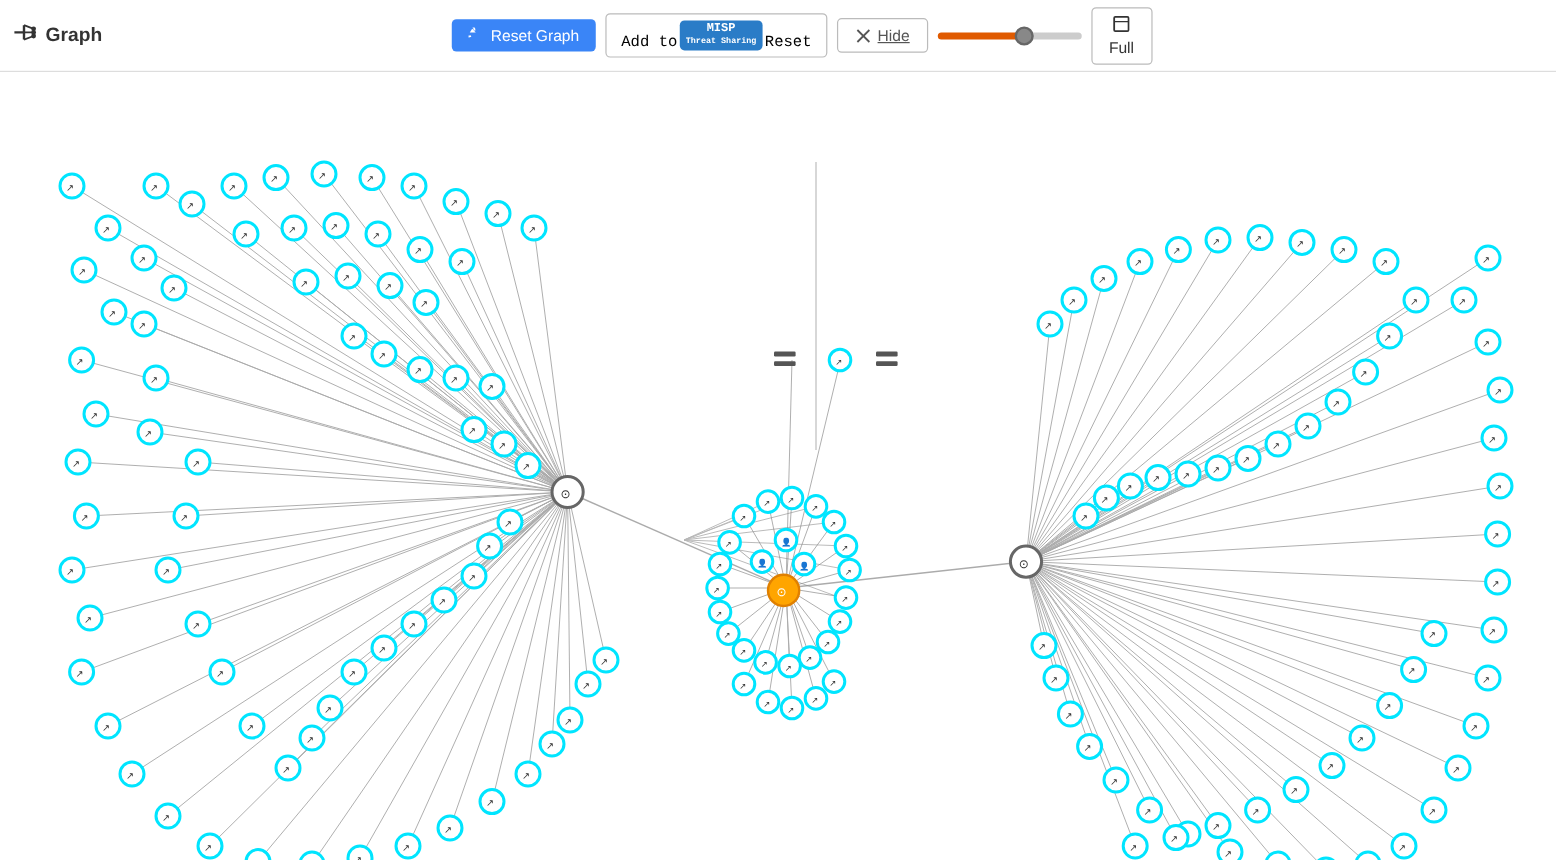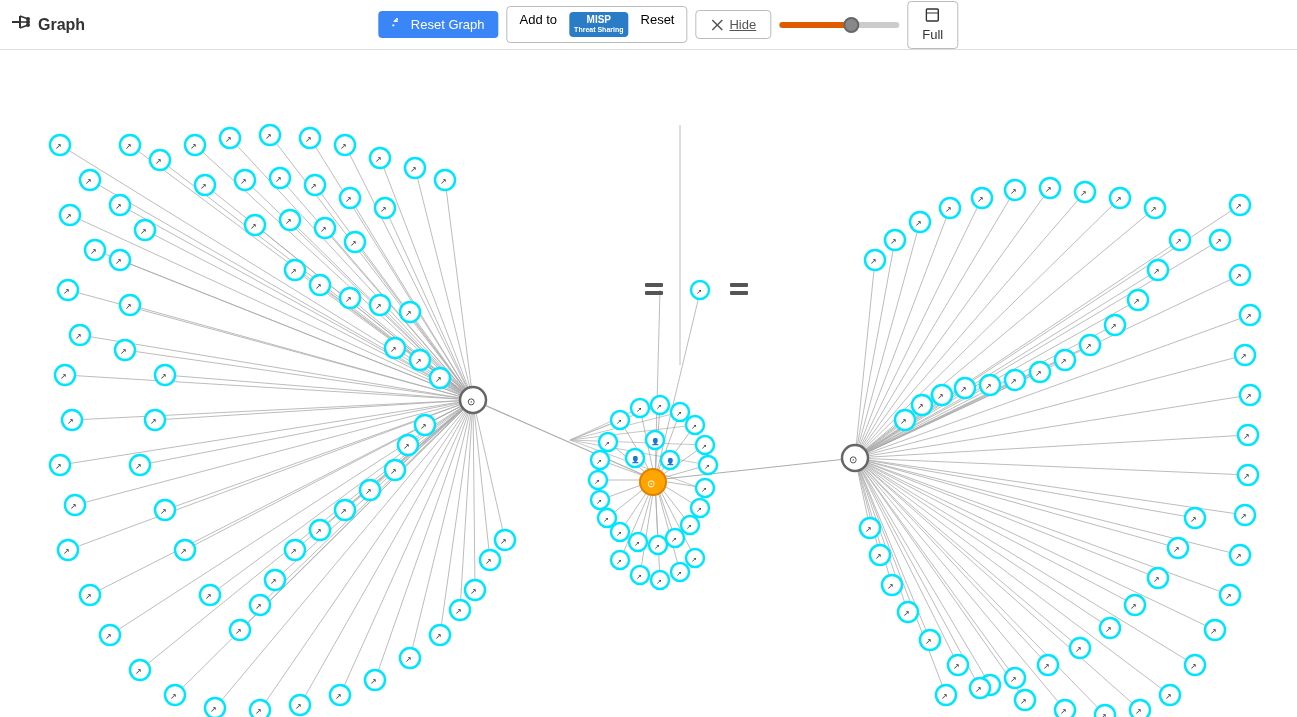--- a/index.html
+++ b/index.html
@@ -1,21 +1,21 @@
 <!DOCTYPE html>
 <html><head>
   <meta charset="utf-8">
   <style>
     * { margin: 0; padding: 0; box-sizing: border-box; }
     body { font-family: Arial, sans-serif; background: #f5f5f5; width: 1297px; height: 717px; overflow: hidden; }
 
     #header {
       display: flex;
       align-items: center;
-      height: 50px;
+      height: 60px;
       background: #fff;
       border-bottom: 1px solid #ddd;
       padding: 0 10px;
       gap: 10px;
       position: relative;
       z-index: 10;
     }
 
     #title-area {
       display: flex;
@@ -61,22 +61,23 @@
     }
 
     .btn-add-export {
       background: #fff;
       border: 1px solid #bbb;
       border-radius: 4px;
       padding: 5px 12px;
       font-size: 13px;
       cursor: pointer;
       display: flex;
-      align-items: flex-start;
-      gap: 12px;
+      align-items: flex-end;
+      gap: 2px;
+      font-family: Liberation Mono, monospace;
     }
 
     .misp-logo-box {
       background: #2a7cc7;
       color: #fff;
       font-size: 10px;
       font-weight: bold;
       padding: 2px 5px;
       border-radius: 4px;
       line-height: 1.2;

